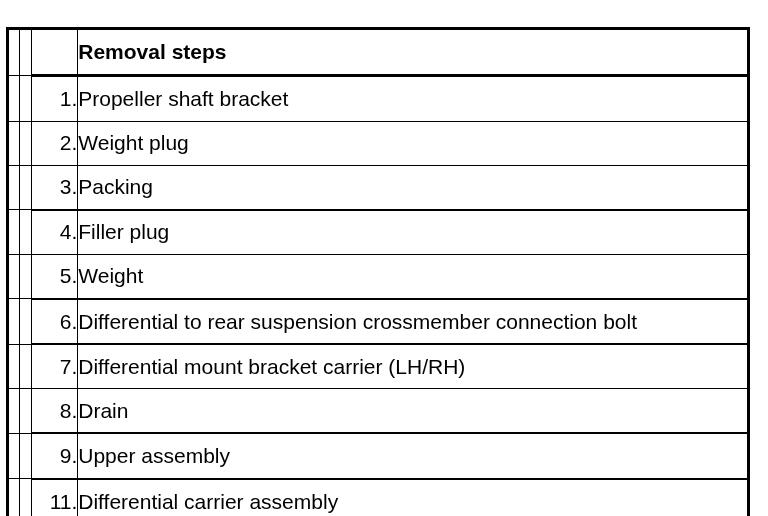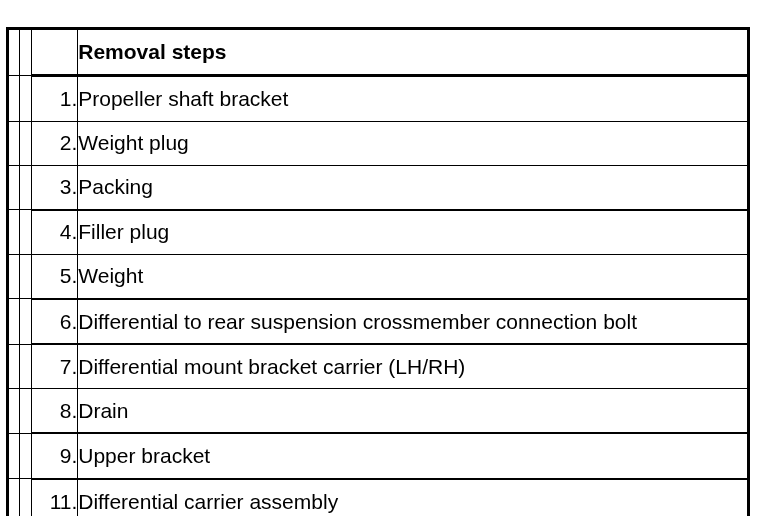--- a/index.html
+++ b/index.html
@@ -169,21 +169,21 @@
         <td class="rail rail-a"></td>
         <td class="rail rail-b"></td>
         <td class="num">8.</td>
         <td class="label">Drain</td>
       </tr>
 
       <tr class="thick-below">
         <td class="rail rail-a"></td>
         <td class="rail rail-b"></td>
         <td class="num">9.</td>
-        <td class="label">Upper bracket</td>
+        <td class="label">Upper assembly</td>
       </tr>
 
 
       <tr class="last-row">
         <td class="rail rail-a"></td>
         <td class="rail rail-b"></td>
         <td class="num">11.</td>
         <td class="label">Differential carrier assembly</td>
       </tr>
     </tbody>

